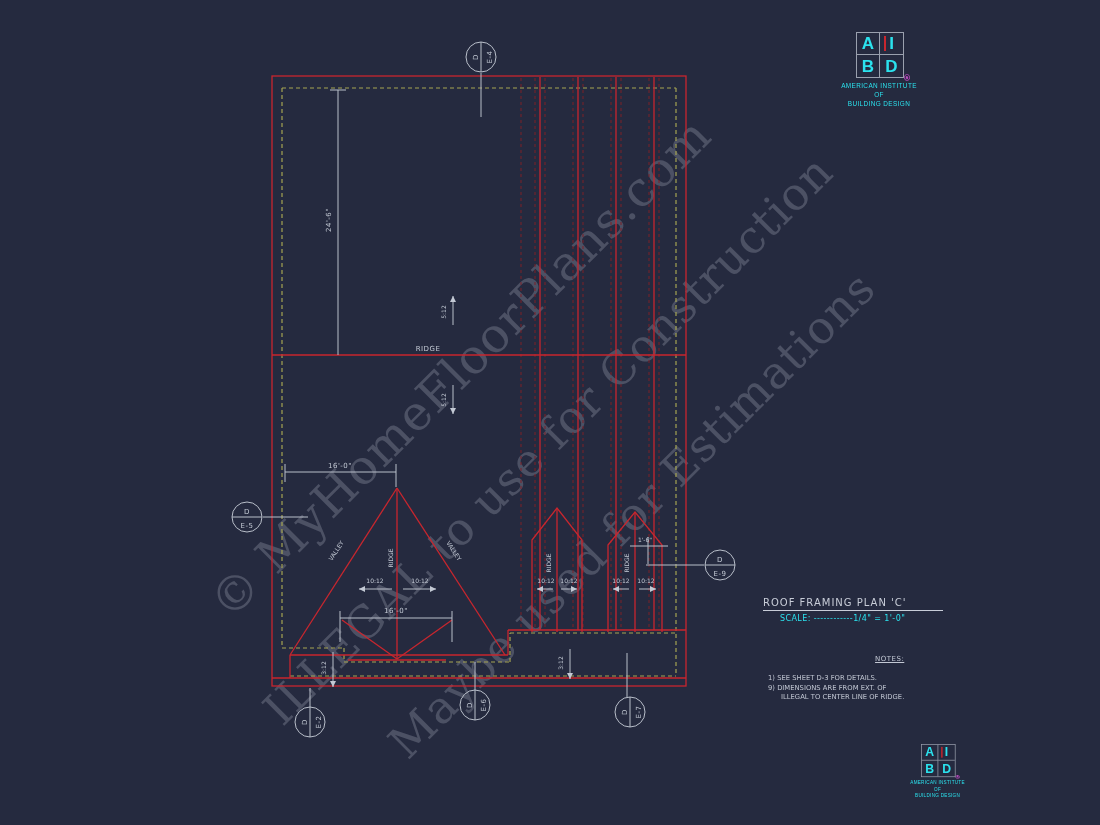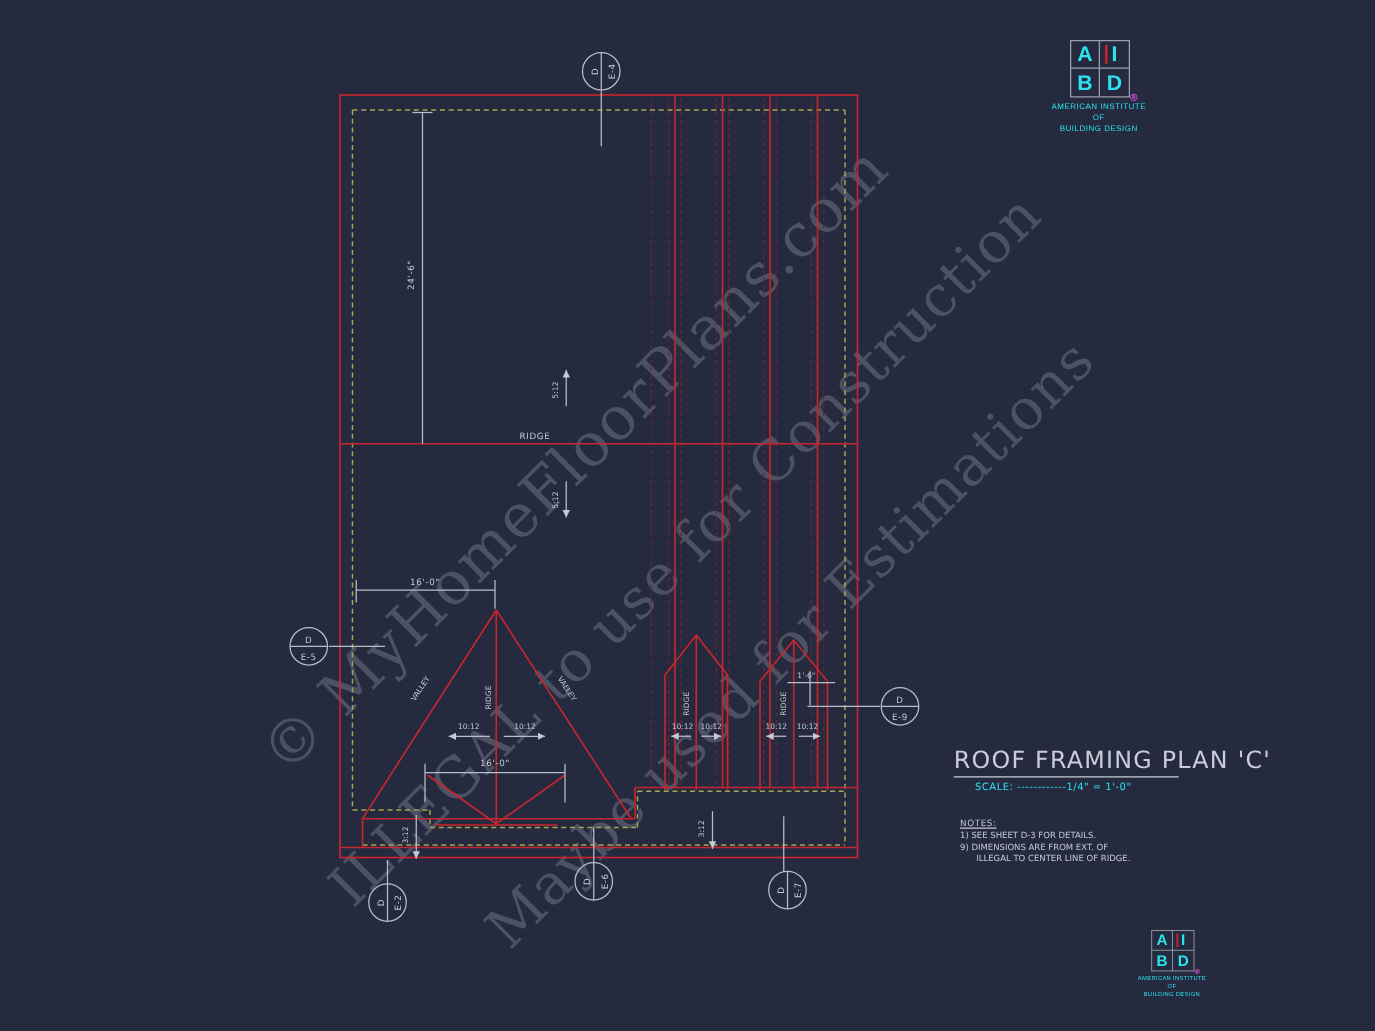--- a/index.html
+++ b/index.html
@@ -31,26 +31,26 @@
   .logo .cell.c2{border-bottom:1px solid #9aa0ae;position:relative;}
   .logo .cell.c3{border-right:1px solid #9aa0ae;}
   .logo .ibar{position:absolute;left:4px;top:3px;width:2px;height:15px;background:#c8262e;}
   .logo .reg{position:absolute;right:-8px;bottom:-6px;color:#d24fd2;font-size:8px;font-weight:bold;}
   .logo .org{margin-top:4px;color:#2be2ee;font-size:6.4px;line-height:1.4;text-align:center;
       width:86px;margin-left:-20px;letter-spacing:0.4px;font-family:"Liberation Sans",sans-serif;}
   #logo-top{left:856px;top:32px;}
   #logo-bottom{left:921px;top:744px;transform:scale(0.72);transform-origin:top left;}
   
   #titleblock{position:absolute;left:763px;top:597px;width:180px;}
-  #titleblock .tt{color:#c8cdd8;font-size:19px;letter-spacing:1px;white-space:nowrap;
+  #titleblock .tt{color:#c8cdd8;font-size:10px;letter-spacing:1px;white-space:nowrap;
       border-bottom:1.5px solid #c8cdd8;padding-bottom:2px;}
   #titleblock .sc{color:#2be2ee;font-size:8px;margin-top:3px;margin-left:17px;letter-spacing:0.4px;white-space:nowrap;}
   
   #notes{position:absolute;left:768px;top:655px;color:#c3c8d4;font-size:6.8px;line-height:1.35;}
-  #notes .nh{text-decoration:underline;margin-bottom:0;font-size:7px;letter-spacing:0.5px;}
+  #notes .nh{text-decoration:underline;margin-bottom:10px;font-size:7px;letter-spacing:0.5px;text-align:right;}
   #notes .n2b{padding-left:13px;}
 </style>
 </head>
 <body>
 
 <div id="stage">
 
   <div class="wm" id="wm1">© MyHomeFloorPlans.com</div>
   <div class="wm" id="wm2">ILLEGAL to use for Construction</div>
   <div class="wm" id="wm3">Maybe used for Estimations</div>

